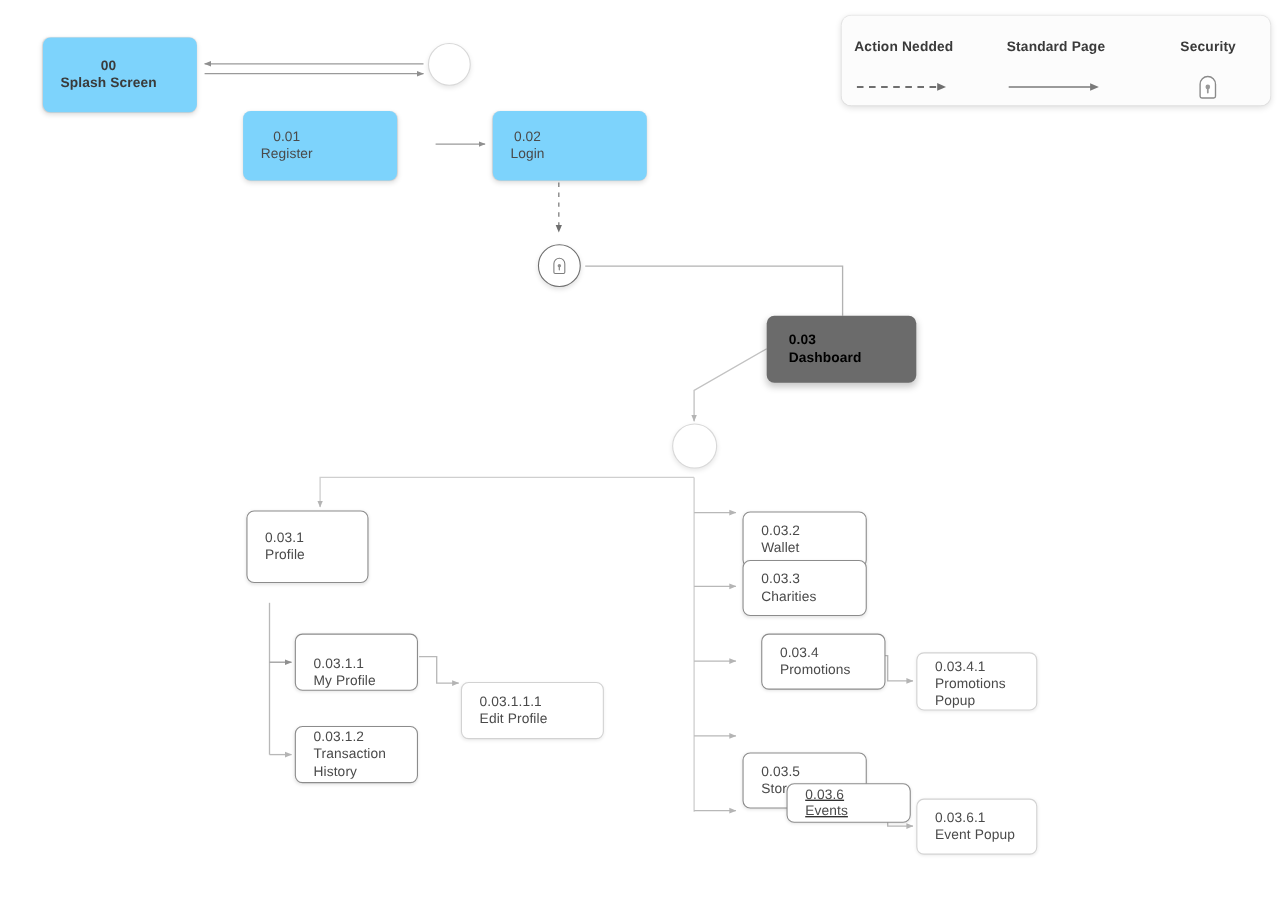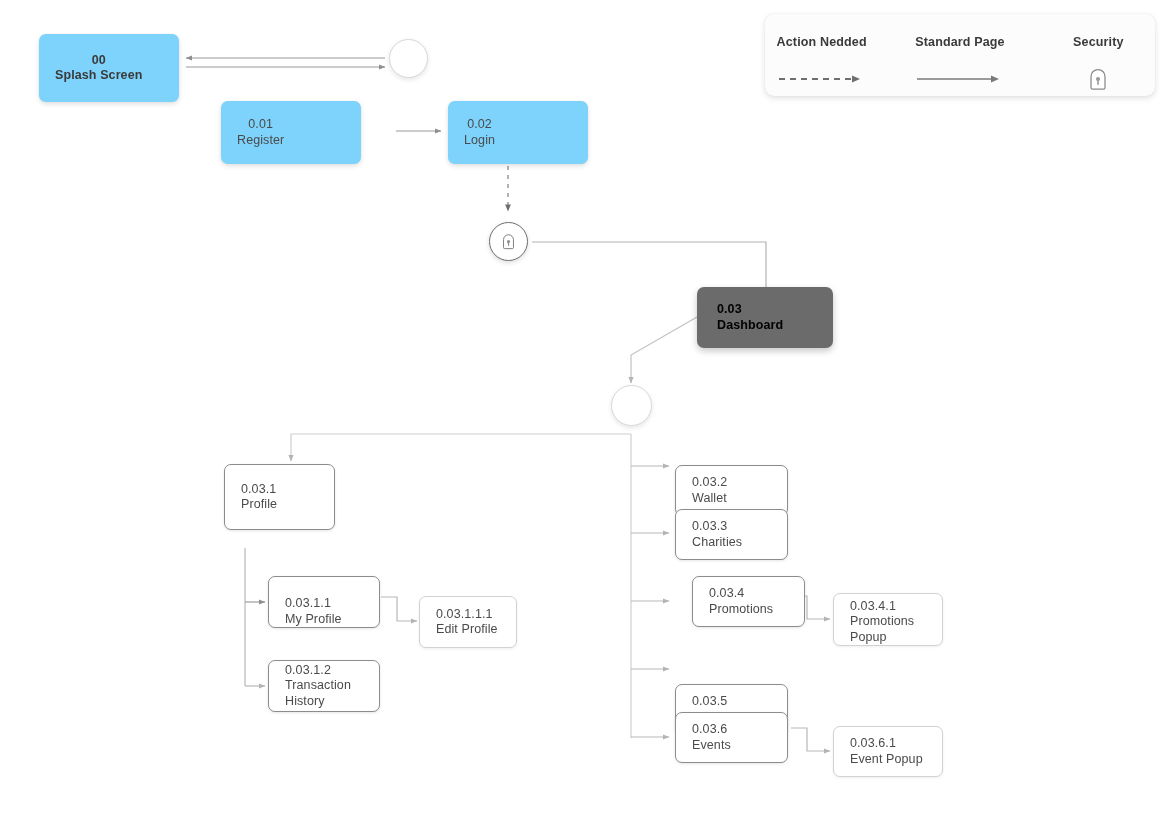--- a/index.html
+++ b/index.html
@@ -251,21 +251,21 @@
   <div class="node card-outline" style="left:224px; top:464px; width:111px; height:66px;">
     <div class="lbl">0.03.1
 Profile</div>
   </div>
 
   <div class="node card-outline" style="left:268px; top:576px; width:112px; height:52px;align-items:flex-end;">
     <div class="lbl">0.03.1.1
 My Profile</div>
   </div>
 
-  <div class="node card-light" style="left:419px; top:596px; width:98px; height:52px;">
+  <div class="node card-light" style="left:419px; top:620px; width:130px; height:52px;">
     <div class="lbl">0.03.1.1.1
 Edit Profile</div>
   </div>
 
   <div class="node card-outline" style="left:268px; top:660px; width:112px; height:52px;">
     <div class="lbl">0.03.1.2
 Transaction
 History</div>
   </div>
 
@@ -288,21 +288,21 @@
     <div class="lbl">0.03.4.1
 Promotions
 Popup</div>
   </div>
 
   <div class="node card-outline" style="left:675px; top:644px; width:113px; height:51px;margin-top:40px;">
     <div class="lbl">0.03.5
 Stores</div>
   </div>
 
-  <div class="node card-outline" style="left:675px; top:712px; width:113px; height:51px;">
+  <div class="node card-outline" style="left:715px; top:712px; width:113px; height:36px;text-decoration:underline;">
     <div class="lbl">0.03.6
 Events</div>
   </div>
 
   <div class="node card-light" style="left:833px; top:726px; width:110px; height:51px;">
     <div class="lbl">0.03.6.1
 Event Popup</div>
   </div>
 
 </div>

